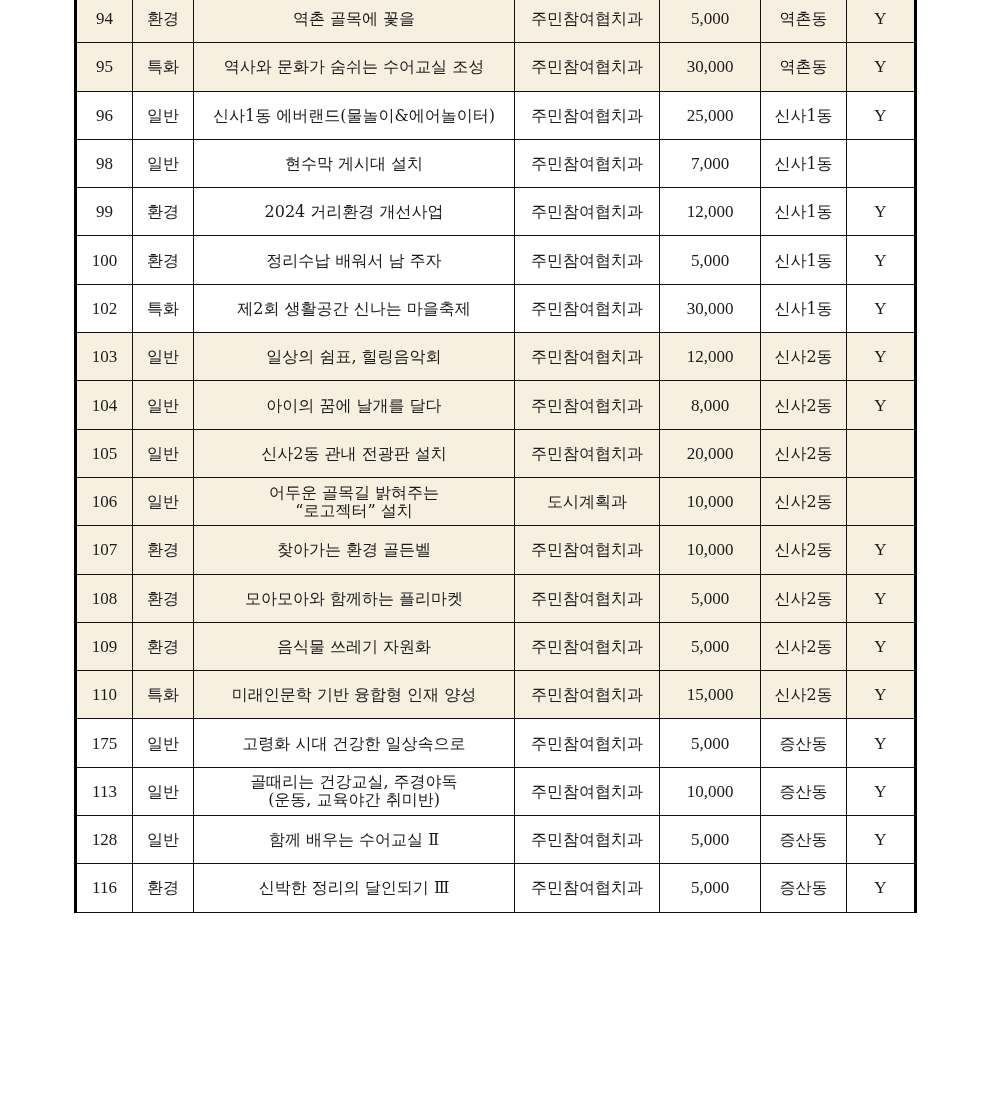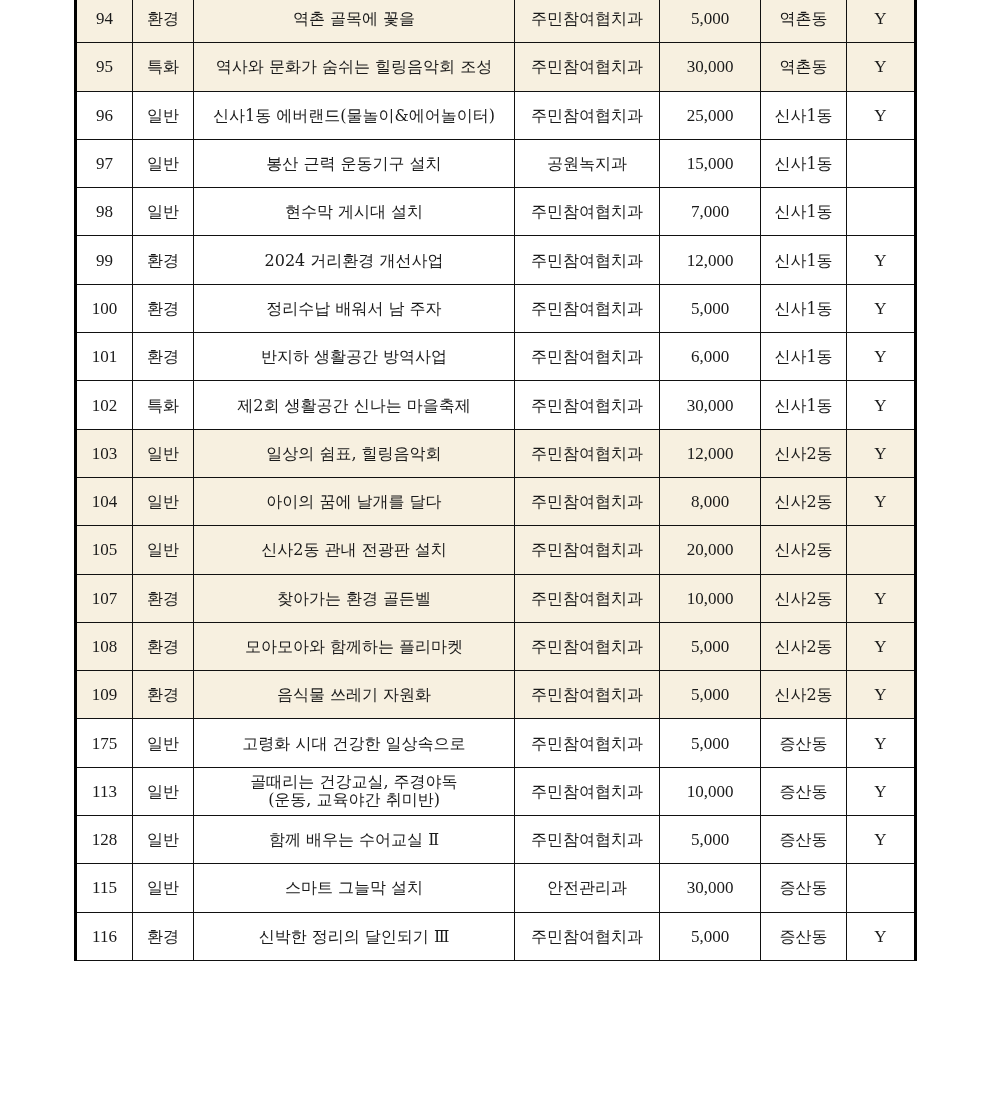--- a/index.html
+++ b/index.html
@@ -75,77 +75,59 @@
           <td>환경</td>
           <td>역촌 골목에 꽃을</td>
           <td>주민참여협치과</td>
           <td class="num">5,000</td>
           <td>역촌동</td>
           <td class="num">Y</td>
         </tr>
         <tr class="beige">
           <td class="num">95</td>
           <td>특화</td>
-          <td>역사와 문화가 숨쉬는 힐링음악회 조성</td>
+          <td>역사와 문화가 숨쉬는 수어교실 조성</td>
           <td>주민참여협치과</td>
           <td class="num">30,000</td>
           <td>역촌동</td>
           <td class="num">Y</td>
         </tr>
         <tr class="white">
           <td class="num">96</td>
           <td>일반</td>
           <td>신사1동 에버랜드(물놀이&amp;에어놀이터)</td>
           <td>주민참여협치과</td>
           <td class="num">25,000</td>
           <td>신사1동</td>
           <td class="num">Y</td>
         </tr>
         <tr class="white">
-          <td class="num">97</td>
-          <td>일반</td>
-          <td>봉산 근력 운동기구 설치</td>
-          <td>공원녹지과</td>
-          <td class="num">15,000</td>
+          <td class="num">98</td>
+          <td>일반</td>
+          <td>현수막 게시대 설치</td>
+          <td>주민참여협치과</td>
+          <td class="num">7,000</td>
           <td>신사1동</td>
           <td class="num"></td>
         </tr>
         <tr class="white">
-          <td class="num">98</td>
-          <td>일반</td>
-          <td>현수막 게시대 설치</td>
-          <td>주민참여협치과</td>
-          <td class="num">7,000</td>
-          <td>신사1동</td>
-          <td class="num"></td>
-        </tr>
-        <tr class="white">
           <td class="num">99</td>
           <td>환경</td>
           <td>2024 거리환경 개선사업</td>
           <td>주민참여협치과</td>
           <td class="num">12,000</td>
           <td>신사1동</td>
           <td class="num">Y</td>
         </tr>
         <tr class="white">
           <td class="num">100</td>
           <td>환경</td>
           <td>정리수납 배워서 남 주자</td>
           <td>주민참여협치과</td>
           <td class="num">5,000</td>
-          <td>신사1동</td>
-          <td class="num">Y</td>
-        </tr>
-        <tr class="white">
-          <td class="num">101</td>
-          <td>환경</td>
-          <td>반지하 생활공간 방역사업</td>
-          <td>주민참여협치과</td>
-          <td class="num">6,000</td>
           <td>신사1동</td>
           <td class="num">Y</td>
         </tr>
         <tr class="white">
           <td class="num">102</td>
           <td>특화</td>
           <td>제2회 생활공간 신나는 마을축제</td>
           <td>주민참여협치과</td>
           <td class="num">30,000</td>
           <td>신사1동</td>
@@ -172,20 +154,32 @@
         <tr class="beige">
           <td class="num">105</td>
           <td>일반</td>
           <td>신사2동 관내 전광판 설치</td>
           <td>주민참여협치과</td>
           <td class="num">20,000</td>
           <td>신사2동</td>
           <td class="num"></td>
         </tr>
         <tr class="beige">
+          <td class="num">106</td>
+          <td>일반</td>
+          <td class="wrap">
+            <div>어두운 골목길 밝혀주는</div>
+            <div>“로고젝터” 설치</div>
+          </td>
+          <td>도시계획과</td>
+          <td class="num">10,000</td>
+          <td>신사2동</td>
+          <td class="num"></td>
+        </tr>
+        <tr class="beige">
           <td class="num">107</td>
           <td>환경</td>
           <td>찾아가는 환경 골든벨</td>
           <td>주민참여협치과</td>
           <td class="num">10,000</td>
           <td>신사2동</td>
           <td class="num">Y</td>
         </tr>
         <tr class="beige">
           <td class="num">108</td>
@@ -195,20 +189,29 @@
           <td class="num">5,000</td>
           <td>신사2동</td>
           <td class="num">Y</td>
         </tr>
         <tr class="beige">
           <td class="num">109</td>
           <td>환경</td>
           <td>음식물 쓰레기 자원화</td>
           <td>주민참여협치과</td>
           <td class="num">5,000</td>
+          <td>신사2동</td>
+          <td class="num">Y</td>
+        </tr>
+        <tr class="beige">
+          <td class="num">110</td>
+          <td>특화</td>
+          <td>미래인문학 기반 융합형 인재 양성</td>
+          <td>주민참여협치과</td>
+          <td class="num">15,000</td>
           <td>신사2동</td>
           <td class="num">Y</td>
         </tr>
         <tr class="white">
           <td class="num">175</td>
           <td>일반</td>
           <td>고령화 시대 건강한 일상속으로</td>
           <td>주민참여협치과</td>
           <td class="num">5,000</td>
           <td>증산동</td>
@@ -227,29 +230,20 @@
           <td class="num">Y</td>
         </tr>
         <tr class="white">
           <td class="num">128</td>
           <td>일반</td>
           <td>함께 배우는 수어교실 Ⅱ</td>
           <td>주민참여협치과</td>
           <td class="num">5,000</td>
           <td>증산동</td>
           <td class="num">Y</td>
-        </tr>
-        <tr class="white">
-          <td class="num">115</td>
-          <td>일반</td>
-          <td>스마트 그늘막 설치</td>
-          <td>안전관리과</td>
-          <td class="num">30,000</td>
-          <td>증산동</td>
-          <td class="num"></td>
         </tr>
         <tr class="white">
           <td class="num">116</td>
           <td>환경</td>
           <td>신박한 정리의 달인되기 Ⅲ</td>
           <td>주민참여협치과</td>
           <td class="num">5,000</td>
           <td>증산동</td>
           <td class="num">Y</td>
         </tr>

